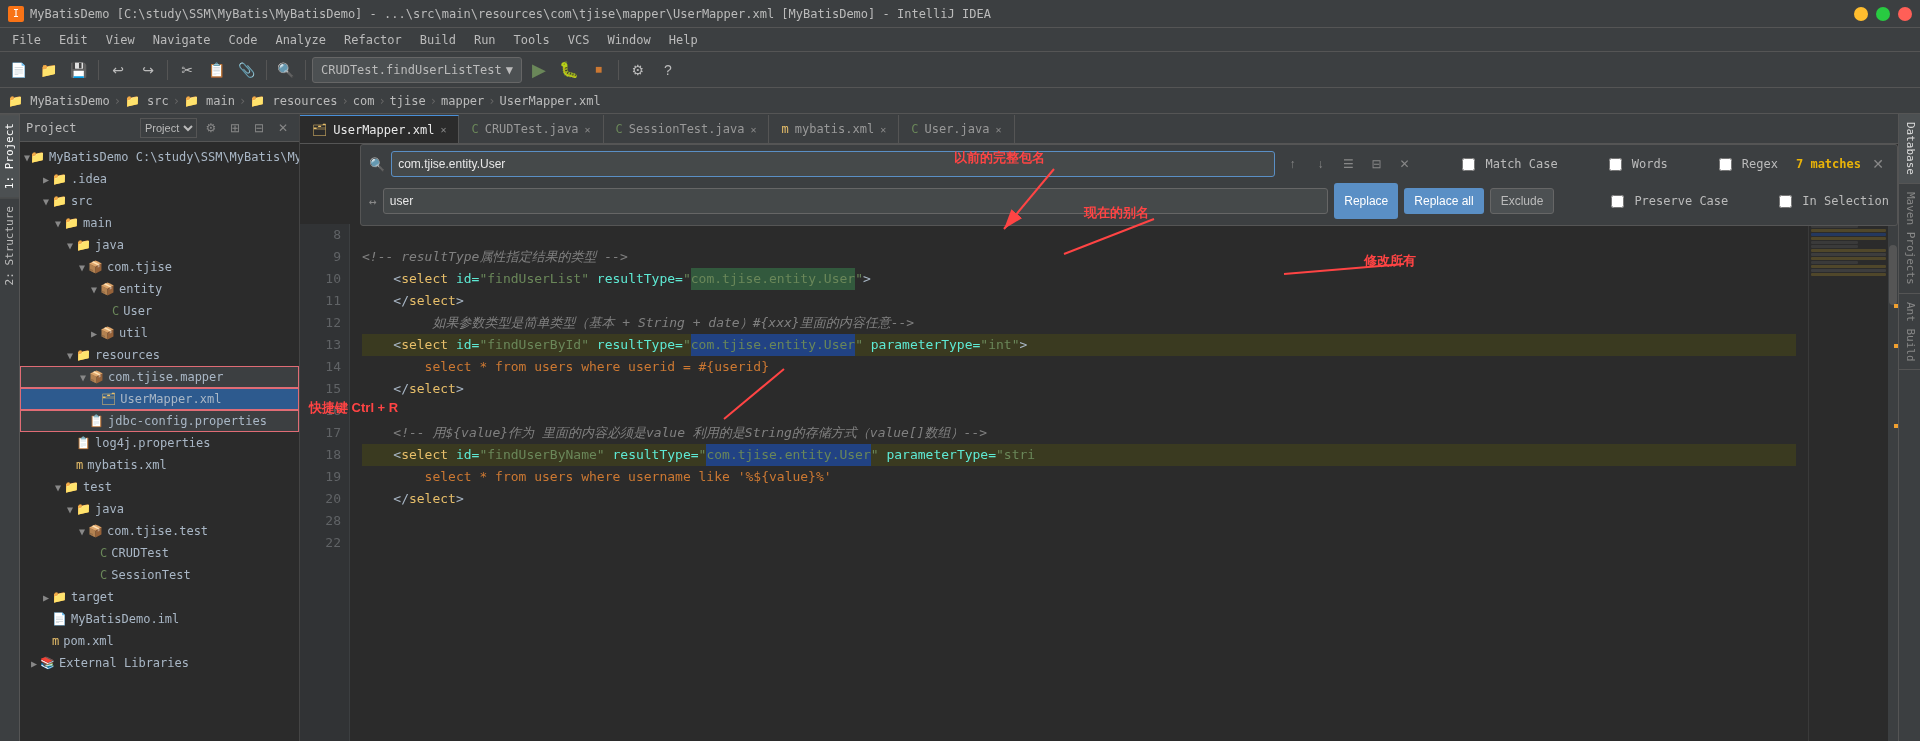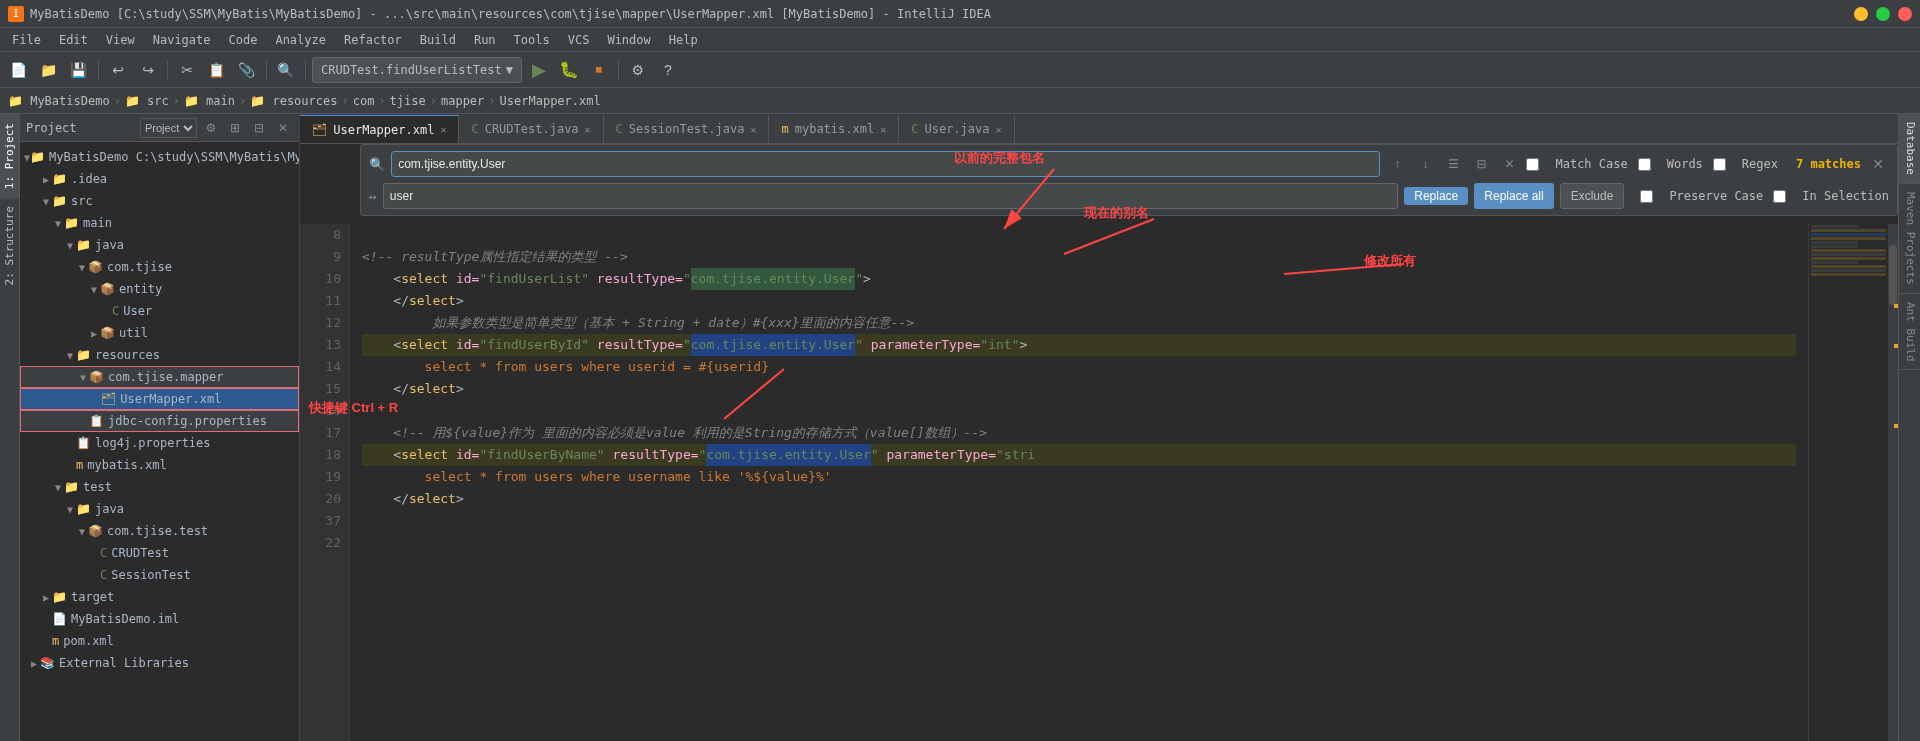--- a/index.html
+++ b/index.html
@@ -311,21 +311,21 @@
       height: 26px;
       background: #45494a;
       border: 1px solid #666;
       border-radius: 3px;
       color: #e8e8e8;
       font-size: 12px;
       padding: 0 6px;
       outline: none;
     }
     .find-btn {
-      height: 18px;
+      height: 36px;
       padding: 2px 10px;
       background: #5a8fc5;
       border: none;
       border-radius: 3px;
       color: #fff;
       font-size: 12px;
       cursor: pointer;
     }
     .find-btn-replace-all {
       height: 26px;
@@ -371,22 +371,23 @@
     .find-options {
       display: flex;
       align-items: center;
       gap: 10px;
       font-size: 12px;
       color: #bbb;
     }
     .find-option {
       display: flex;
       align-items: flex-end;
-      gap: 16px;
-      cursor: pointer;
+      gap: 10px;
+      cursor: pointer;
+      margin-left: 41px;
     }
     .find-option input { cursor: pointer; }
     .match-count {
       font-size: 12px;
       color: #eab308;
       font-weight: bold;
       margin-left: 8px;
     }
 
     
@@ -418,21 +419,21 @@
     .code-line {
       height: 22px;
       white-space: pre;
       display: flex;
       align-items: center;
     }
     .code-line.highlighted-line {
       background: #3a3a20;
     }
     .tag { color: #e8bf6a; }
-    .attr { color: #f9a8d4; }
+    .attr { color: #5eead4; }
     .attr-val { color: #6a8759; }
     .comment { color: #808080; font-style: italic; }
     .str { color: #6a8759; }
     .hl { background: #214283; }
     .hl-match { background: #32593d; }
     .punct { color: #a9b7c6; }
 
     
     .editor-scrollbar {
       width: 10px;
@@ -856,21 +857,21 @@
           <div class="line-number">11</div>
           <div class="line-number">12</div>
           <div class="line-number">13</div>
           <div class="line-number">14</div>
           <div class="line-number">15</div>
           <div class="line-number">16</div>
           <div class="line-number">17</div>
           <div class="line-number">18</div>
           <div class="line-number">19</div>
           <div class="line-number">20</div>
-          <div class="line-number">37</div>
+          <div class="line-number">28</div>
           <div class="line-number">22</div>
         </div>
 
         <div class="code-lines">
 
           <div class="code-line">&nbsp;</div>
 
           <div class="code-line">
             <span class="comment">&lt;!-- resultType属性指定结果的类型 --&gt;</span>
           </div>

